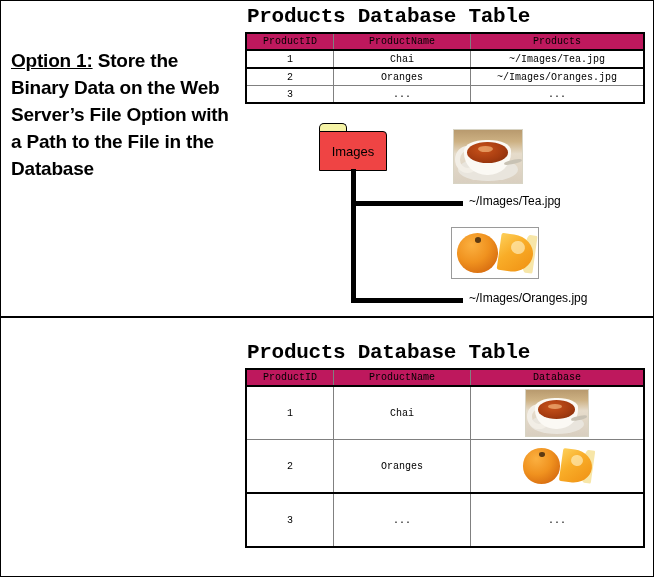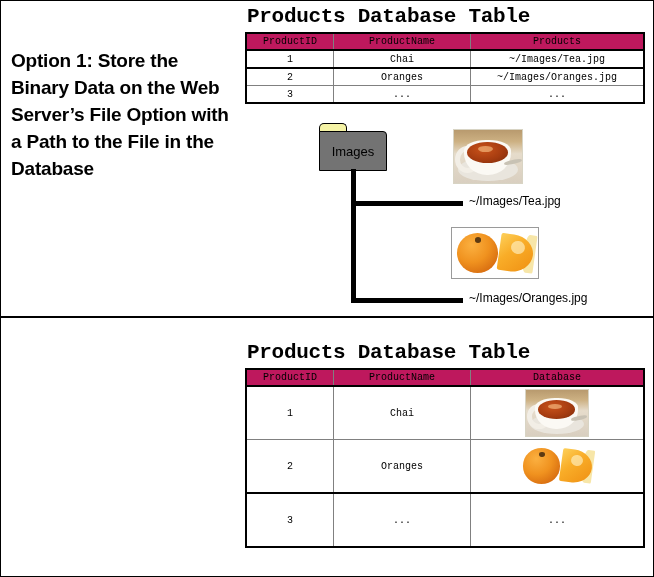--- a/index.html
+++ b/index.html
@@ -38,20 +38,21 @@
     left: 10px;
     width: 225px;
     font-size: 19px;
     font-weight: bold;
     line-height: 27px;
     color: #000000;
     letter-spacing: -0.2px;
   }
   #caption-1 { top: 46px; }
   .option-caption .lead {
+    text-decoration: underline;
   }
 
   
   .table-block { position: absolute; font-family: Liberation Mono, monospace; }
   #table-block-1 { left: 244px; top: 4px; width: 398px; }
   #table-block-2 { left: 244px; top: 23px; width: 398px; }
 
   .table-title {
     font-size: 21px;
     font-weight: bold;
@@ -121,21 +122,21 @@
     border-bottom: none;
     border-radius: 5px 5px 0 0;
     box-sizing: border-box;
   }
   .folder .body {
     position: absolute;
     left: 0;
     top: 8px;
     width: 68px;
     height: 40px;
-    background: #737373;
+    background: #ef4444;
     border: 1px solid #000000;
     box-sizing: border-box;
     border-radius: 0 4px 0 0;
     display: flex;
     align-items: center;
     justify-content: center;
   }
   .folder .body span {
     font-size: 13px;
     color: #000000;

